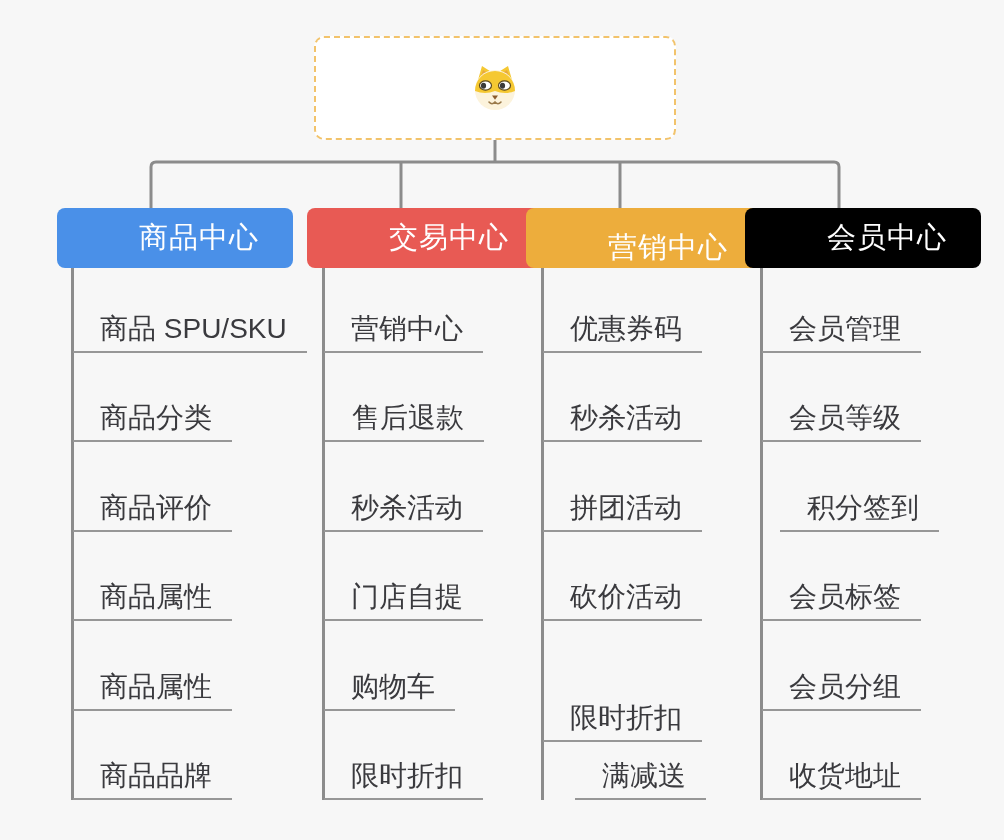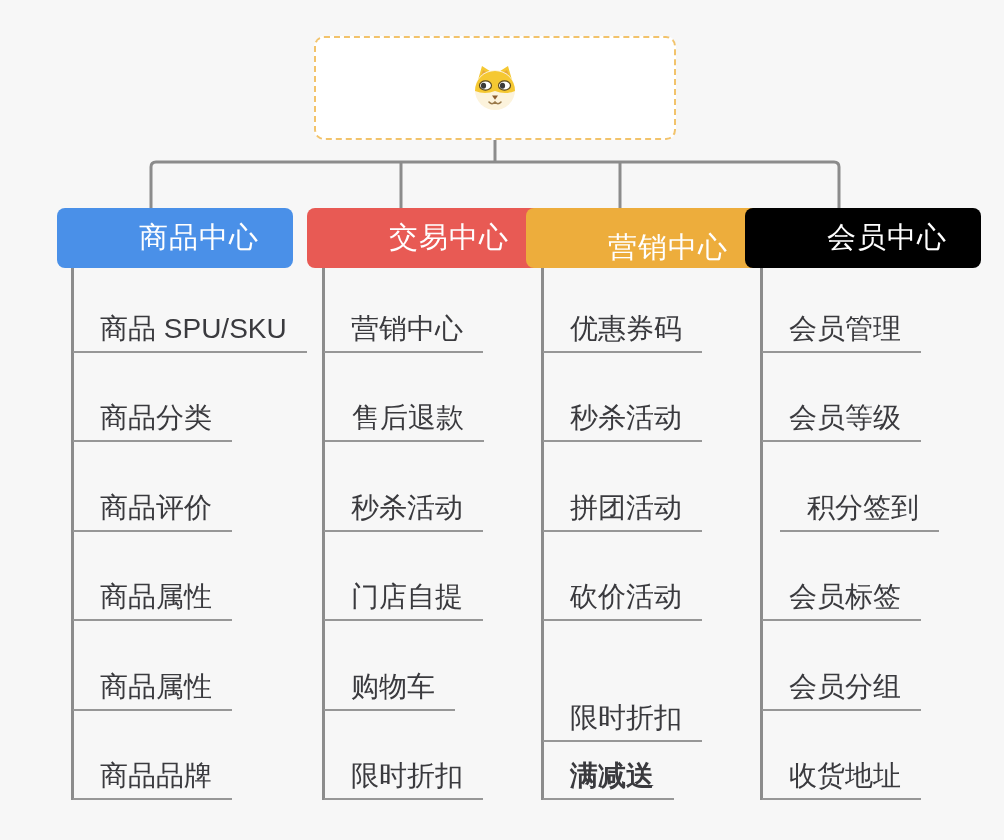--- a/index.html
+++ b/index.html
@@ -100,21 +100,21 @@
       <div class="leaf" style="left: 324px; top: 762px;">限时折扣</div>
       <div class="branch-box" style="left: 526px; background: rgb(237, 173, 60); align-items: flex-end;">
         <span>营销中心</span>
       </div>
       <div class="spine" style="left: 541px;"></div>
       <div class="leaf" style="left: 543px; top: 315px;">优惠券码</div>
       <div class="leaf" style="left: 543px; top: 404px;">秒杀活动</div>
       <div class="leaf" style="left: 543px; top: 494px;">拼团活动</div>
       <div class="leaf" style="left: 543px; top: 583px;">砍价活动</div>
       <div class="leaf" style="left: 543px; top: 704px;">限时折扣</div>
-      <div class="leaf" style="left: 543px; top: 762px; font-weight: bold;">满减送</div>
+      <div class="leaf" style="left: 575px; top: 762px;">满减送</div>
       <div class="branch-box" style="left: 745px; background: #000000;">
         <span>会员中心</span>
       </div>
       <div class="spine" style="left: 760px;"></div>
       <div class="leaf" style="left: 762px; top: 315px;">会员管理</div>
       <div class="leaf" style="left: 762px; top: 404px;">会员等级</div>
       <div class="leaf" style="left: 780px; top: 494px;">积分签到</div>
       <div class="leaf" style="left: 762px; top: 583px;">会员标签</div>
       <div class="leaf" style="left: 762px; top: 673px;">会员分组</div>
       <div class="leaf" style="left: 762px; top: 762px;">收货地址</div>

